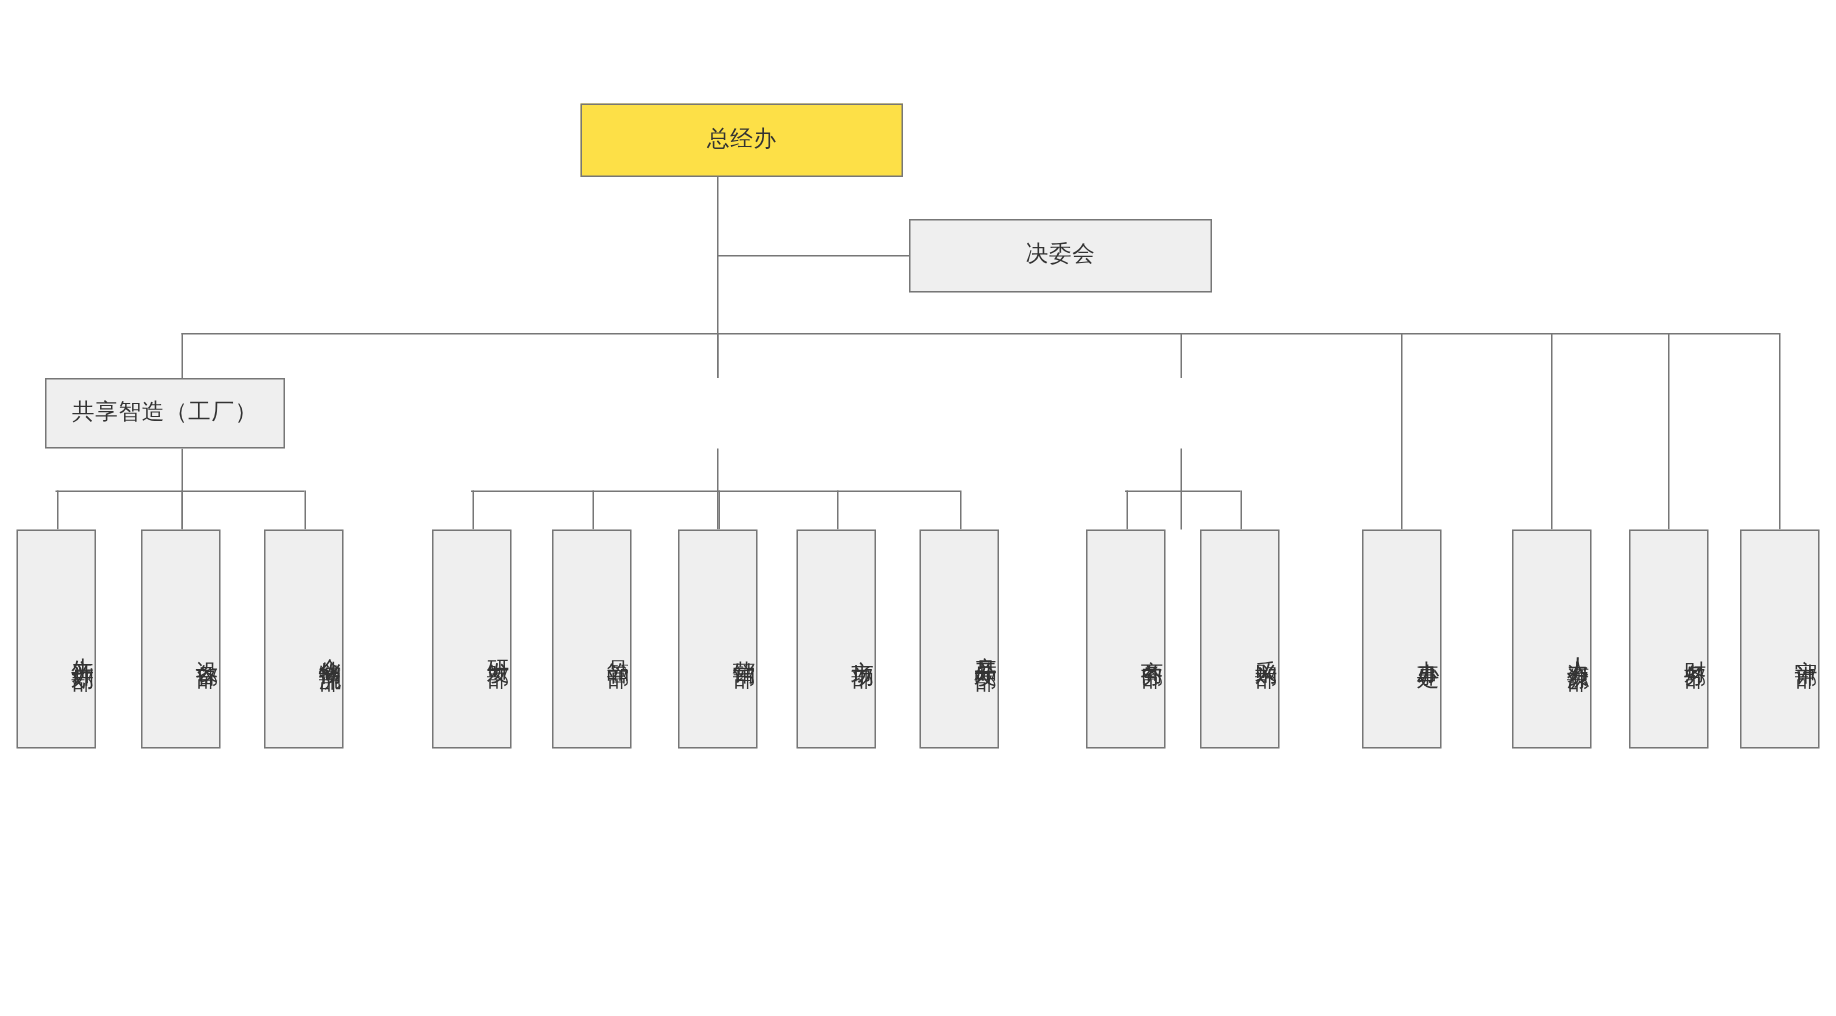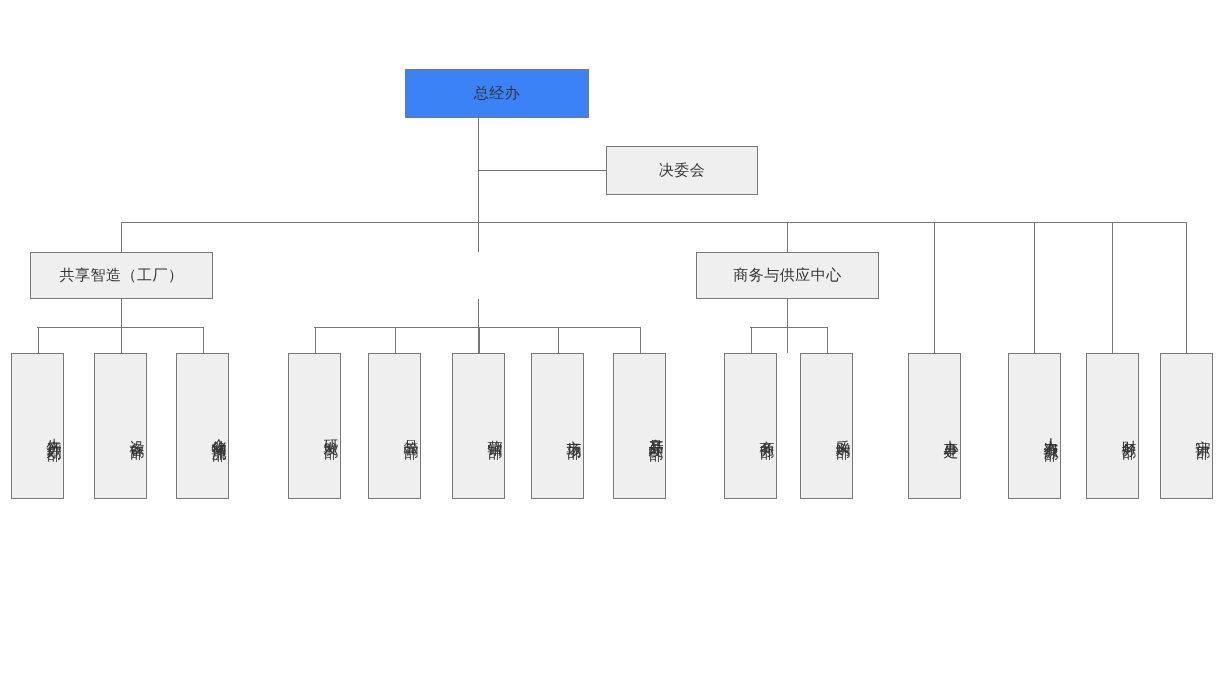--- a/index.html
+++ b/index.html
@@ -81,31 +81,28 @@
     <div class="conn v" style="left: 38px; top: 327px; height: 26px; background: rgb(119, 119, 119);"></div>
     <div class="conn v" style="left: 121px; top: 327px; height: 26px; background: rgb(119, 119, 119);"></div>
     <div class="conn v" style="left: 203px; top: 327px; height: 26px; background: rgb(119, 119, 119);"></div>
     <div class="conn v" style="left: 315px; top: 327px; height: 26px; background: rgb(119, 119, 119);"></div>
     <div class="conn v" style="left: 395px; top: 327px; height: 26px; background: rgb(119, 119, 119);"></div>
     <div class="conn v" style="left: 479px; top: 327px; height: 26px; background: rgb(119, 119, 119);"></div>
     <div class="conn v" style="left: 558px; top: 327px; height: 26px; background: rgb(119, 119, 119);"></div>
     <div class="conn v" style="left: 640px; top: 327px; height: 26px; background: rgb(119, 119, 119);"></div>
     <div class="conn v" style="left: 751px; top: 327px; height: 26px; background: rgb(119, 119, 119);"></div>
     <div class="conn v" style="left: 827px; top: 327px; height: 26px; background: rgb(119, 119, 119);"></div>
-    <div class="node level-0" style="left: 387px; top: 69px; width: 184px; height: 49px; background: #3b82f6; border-color: rgb(119, 119, 119); color: rgb(51, 51, 51); margin-left: 18px;">
+    <div class="node level-0" style="left: 387px; top: 69px; width: 215px; height: 49px; background: #fde047; border-color: rgb(119, 119, 119); color: rgb(51, 51, 51);">
       <span>总经办</span>
     </div>
-    <div class="node level-0" style="left: 606px; top: 146px; width: 152px; height: 49px; background: rgb(239, 239, 239); border-color: rgb(119, 119, 119); color: rgb(51, 51, 51);">
+    <div class="node level-0" style="left: 606px; top: 146px; width: 202px; height: 49px; background: rgb(239, 239, 239); border-color: rgb(119, 119, 119); color: rgb(51, 51, 51);">
       <span>决委会</span>
     </div>
-    <div class="node level-1" style="left: 30px; top: 252px; width: 183px; height: 47px; background: rgb(239, 239, 239); border-color: rgb(119, 119, 119); color: rgb(51, 51, 51);">
+    <div class="node level-1" style="left: 30px; top: 252px; width: 160px; height: 47px; background: rgb(239, 239, 239); border-color: rgb(119, 119, 119); color: rgb(51, 51, 51);">
       <span>共享智造（工厂）</span>
-    </div>
-    <div class="node level-1" style="left: 696px; top: 252px; width: 183px; height: 47px; background: rgb(239, 239, 239); border-color: rgb(119, 119, 119); color: rgb(51, 51, 51);">
-      <span>商务与供应中心</span>
     </div>
     <div class="node leaf" style="left: 11px; top: 353px; width: 53px; height: 146px; background: rgb(239, 239, 239); border-color: rgb(119, 119, 119); color: rgb(51, 51, 51);">
       <span class="leaf-label">生产计划部</span>
     </div>
     <div class="node leaf" style="left: 94px; top: 353px; width: 53px; height: 146px; background: rgb(239, 239, 239); border-color: rgb(119, 119, 119); color: rgb(51, 51, 51);">
       <span class="leaf-label">设备部</span>
     </div>
     <div class="node leaf" style="left: 176px; top: 353px; width: 53px; height: 146px; background: rgb(239, 239, 239); border-color: rgb(119, 119, 119); color: rgb(51, 51, 51);">
       <span class="leaf-label">仓储物流部</span>
     </div>

